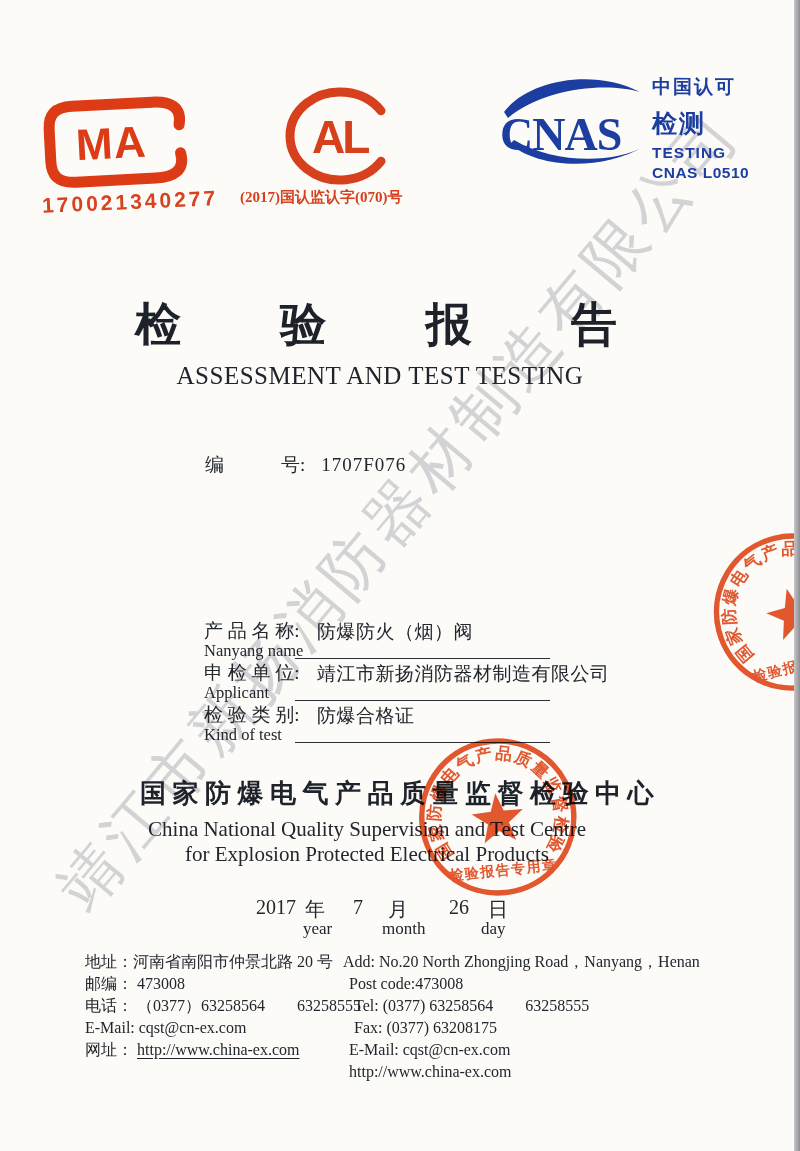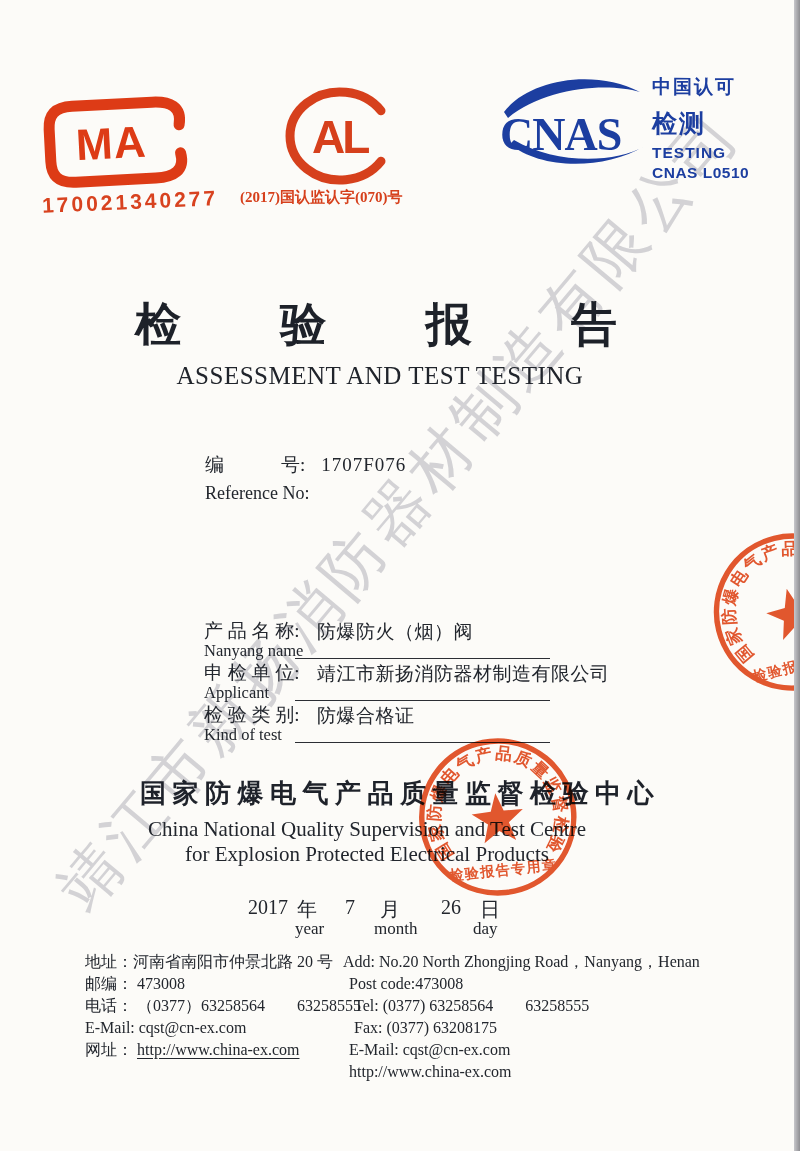--- a/index.html
+++ b/index.html
@@ -125,21 +125,20 @@
       <span>验</span>
       <span>报</span>
       <span>告</span>
     </div>
     <div class="abs subtitle">ASSESSMENT AND TEST TESTING</div>
 
     <div class="abs ref">
       <div>
         <span>编　　　号:</span><span class="val">1707F076</span>
       </div>
-      <div class="en">Reference No:</div>
     </div>
 
     <div class="abs fields">
       <div class="frow">
         <span class="zh">产 品 名 称:</span>
         <span class="value">防爆防火（烟）阀</span>
         <span class="en">Nanyang name</span>
         <span class="uline"></span>
       </div>
       <div class="frow">
@@ -153,21 +152,21 @@
         <span class="value">防爆合格证</span>
         <span class="en">Kind of test</span>
         <span class="uline"></span>
       </div>
     </div>
 
     <div class="abs issuer-zh">国家防爆电气产品质量监督检验中心</div>
     <div class="abs issuer-en1">China National Quality Supervision and Test Centre</div>
     <div class="abs issuer-en2">for Explosion Protected Electrical Products</div>
 
-    <div class="abs date-row" style="left:0;top:896px;width:632px;height:50px;">
+    <div class="abs date-row" style="left:8px;top:896px;width:632px;height:50px;">
       <span style="left:248px;top:0;">2017</span>
       <span style="left:297px;top:0;">年</span>
       <span style="left:345px;top:0;">7</span>
       <span style="left:380px;top:0;">月</span>
       <span style="left:441px;top:0;">26</span>
       <span style="left:480px;top:0;">日</span>
       <span class="lbl" style="left:295px;top:23px;">year</span>
       <span class="lbl" style="left:374px;top:23px;">month</span>
       <span class="lbl" style="left:473px;top:23px;">day</span>
     </div>

